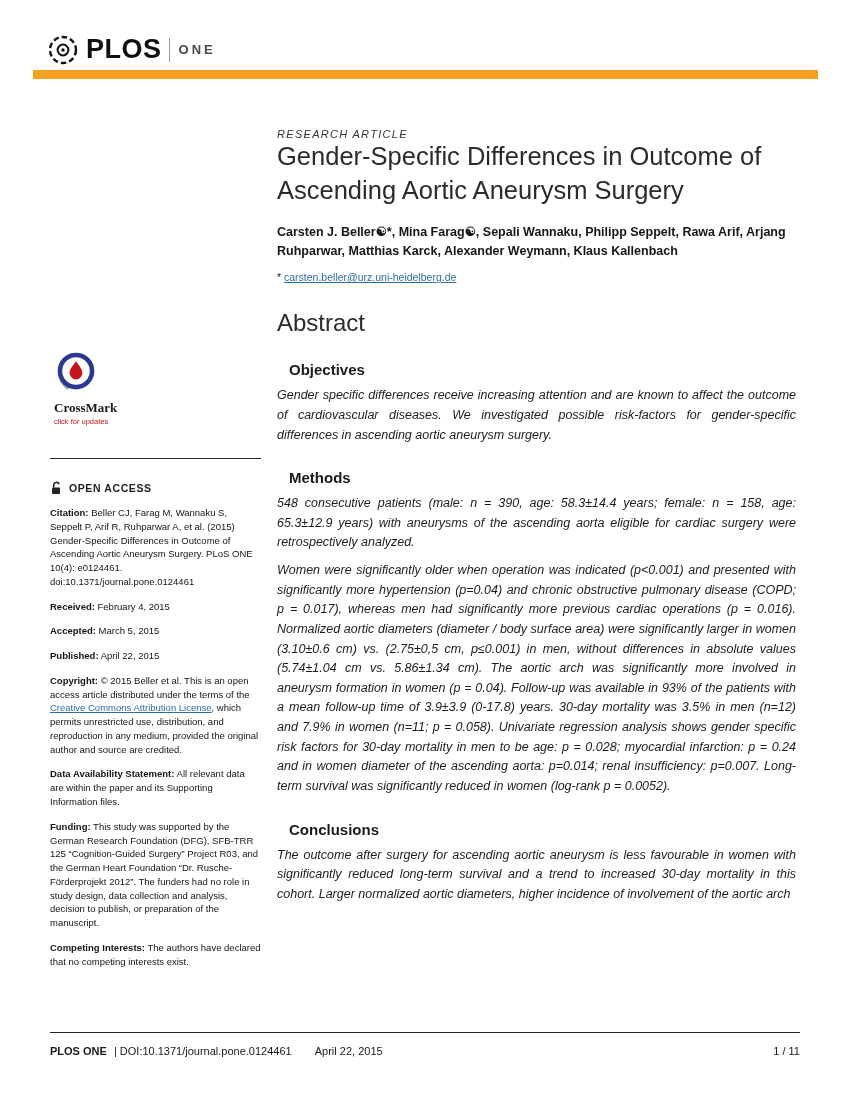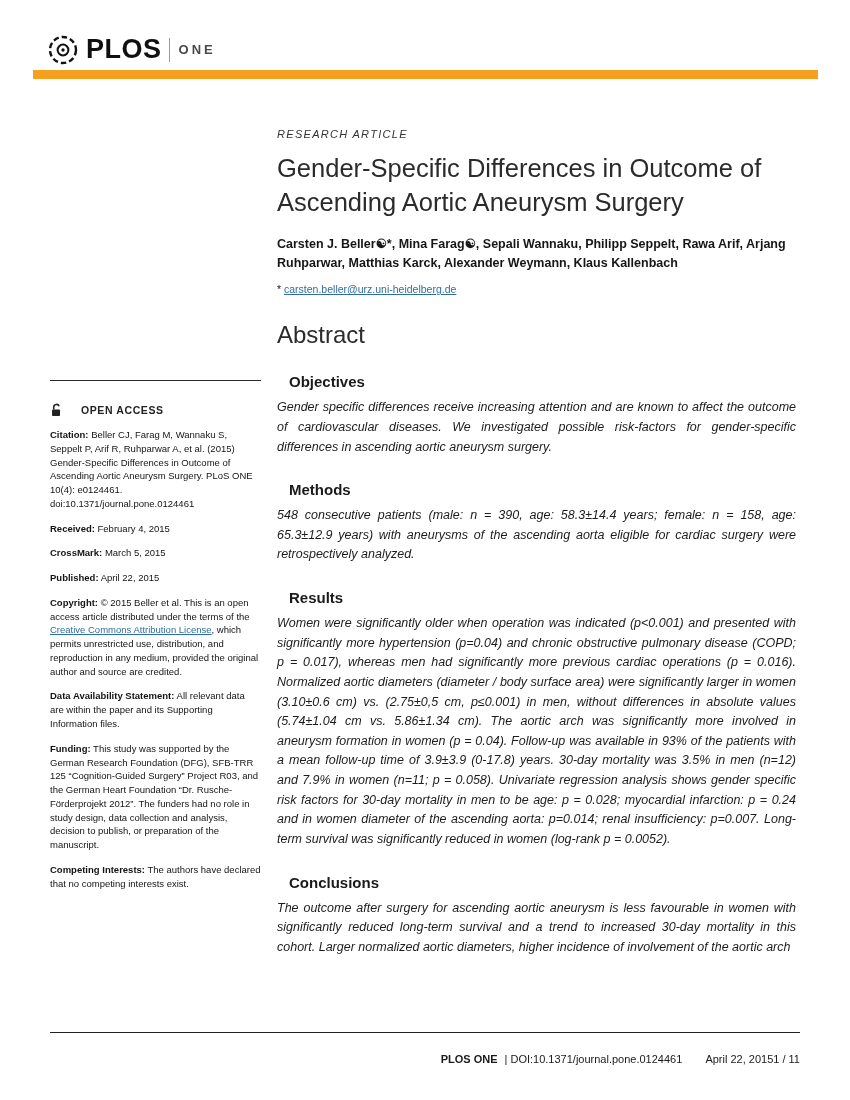--- a/index.html
+++ b/index.html
@@ -10,43 +10,43 @@
   .masthead { position:absolute; top:34px; left:48px; display:flex; align-items:center; }
   .plos-mark { display:inline-flex; margin-right:8px; }
   .plos-text { font-size:27px; font-weight:bold; letter-spacing:0.5px; color:#101010; }
   .logo-divider { width:1px; height:24px; background:#9a9a9a; margin:0 9px 0 7px; }
   .one-text { font-size:13px; letter-spacing:3px; color:#4a4a4a; font-weight:bold; }
   .accent-bar { position:absolute; top:70px; left:33px; right:32px; height:9px; background:#F5A01E; }
 
   
   .main { position:absolute; left:277px; top:128px; width:519px; }
   .kicker { font-size:11px; letter-spacing:1.3px; color:#333;font-style:italic; }
-  .title { margin-top:12px; font-size:25.5px; line-height:1.32; font-weight:400; color:#2b2b2b; }
+  .title { font-size:25.5px; line-height:1.32; font-weight:400; color:#2b2b2b; }
   .authors { margin-top:16px; font-size:12.5px; font-weight:bold; line-height:1.52; color:#161616; }
   .affiliation { margin-top:8px; font-size:11.5px; color:#222; line-height:1.45; }
   .note { margin-top:10px; font-size:10.5px; color:#222; }
   .note + .note { margin-top:22px; }
   a.link { color:#2E6DA4; text-decoration:underline; cursor:pointer; }
   .abstract-h { margin-top:26px; font-size:24px; font-weight:400; color:#2b2b2b; }
   .sec-h { margin-top:24px; font-size:15px; font-weight:bold; color:#1a1a1a;margin-left:12px; }
   .body-p { margin-top:8px; font-size:12.5px; line-height:1.57; text-align:justify; color:#1c1c1c;font-style:italic; }
 
   
   .sidebar { position:absolute; left:50px; top:350px; width:211px; }
   .crossmark { display:inline-block; cursor:pointer; margin-left:4px; }
   .cm-title { font-size:13px; font-weight:bold; color:#1a1a1a; margin-top:2px; font-family:"Liberation Serif", serif; }
   .cm-sub { font-size:7.5px; color:#C4161C; margin-top:1px; }
   .side-rule { border:none; border-top:1.5px solid #2a2a2a; margin-top:30px; width:100%; }
-  .open-access { display:flex; align-items:center; gap:18px; margin-top:22px; font-size:10.5px; font-weight:bold; letter-spacing:0.6px; color:#222; }
+  .open-access { display:flex; align-items:center; gap:6px; margin-top:22px; font-size:10.5px; font-weight:bold; letter-spacing:0.6px; color:#222; }
   .side-note { margin-top:11px; font-size:9.5px; line-height:1.45; color:#141414; }
   .side-note b { font-weight:bold; }
 
   
   .footer { position:absolute; left:50px; right:50px; top:1032px; border-top:1.5px solid #222;
-            padding-top:20px; display:flex; justify-content:flex-end; font-size:11px; color:#1a1a1a; }
+            padding-top:12px; display:flex; justify-content:space-between; font-size:11px; color:#1a1a1a; }
   .f-left b { font-weight:bold; }
   .f-doi { margin-left:4px; }
   .f-date { margin-left:20px; }
 </style>
 </head>
 <body>
 
 <div class="page">
 
   <header class="masthead">
@@ -58,20 +58,29 @@
       </svg>
     </span>
     <span class="plos-text">PLOS</span>
     <span class="logo-divider"></span>
     <span class="one-text">ONE</span>
   </header>
   <div class="accent-bar" style="background: rgb(245, 160, 30);"></div>
 
   <aside class="sidebar">
 
+    <div class="crossmark">
+      <svg width="44" height="44" viewBox="0 0 48 48" aria-hidden="true">
+        <path d="M7 31 a18.5 18.5 0 0 0 9 11" stroke="#9aa0a6" stroke-width="3" fill="none"></path>
+        <circle cx="24" cy="23" r="17.5" fill="#ffffff" stroke="#2B3990" stroke-width="5"></circle>
+        <path d="M24 12.5 c4.6 5.6 7 8.9 7 12.6 a7 7 0 1 1 -14 0 c0 -3.7 2.4 -7 7 -12.6 z" fill="#C4161C"></path>
+      </svg>
+      <div class="cm-title">CrossMark</div>
+      <div class="cm-sub">click for updates</div>
+    </div>
 
     <hr class="side-rule">
 
     <div class="open-access">
       <svg width="13" height="14" viewBox="0 0 14 15" aria-hidden="true">
         <path d="M4 7 V4.4 a3 3 0 0 1 5.8 -1" fill="none" stroke="#222" stroke-width="1.7"></path>
         <rect x="2.2" y="7" width="8.6" height="7" rx="1" fill="#222"></rect>
       </svg>
       <span>OPEN ACCESS</span>
     </div>
@@ -81,21 +90,21 @@
       <span>Beller CJ, Farag M, Wannaku S, Seppelt P, Arif R, Ruhparwar A, et al. (2015) Gender-Specific Differences in Outcome of Ascending Aortic Aneurysm Surgery. PLoS ONE 10(4): e0124461. doi:10.1371/journal.pone.0124461</span>
     </p>
 
 
     <p class="side-note">
       <b>Received:</b>
       <span>February 4, 2015</span>
     </p>
 
     <p class="side-note">
-      <b>CrossMark:</b>
+      <b>Accepted:</b>
       <span>March 5, 2015</span>
     </p>
 
     <p class="side-note">
       <b>Published:</b>
       <span>April 22, 2015</span>
     </p>
 
     <p class="side-note">
       <b>Copyright:</b>
@@ -130,21 +139,20 @@
     </p>
 
     <h2 class="abstract-h">Abstract</h2>
 
     <h3 class="sec-h">Objectives</h3>
     <p class="body-p">Gender specific differences receive increasing attention and are known to affect the outcome of cardiovascular diseases. We investigated possible risk-factors for gender-specific differences in ascending aortic aneurysm surgery.</p>
 
     <h3 class="sec-h">Methods</h3>
     <p class="body-p">548 consecutive patients (male: n = 390, age: 58.3±14.4 years; female: n = 158, age: 65.3±12.9 years) with aneurysms of the ascending aorta eligible for cardiac surgery were retrospectively analyzed.</p>
 
-    <h3 class="sec-h">Results</h3>
     <p class="body-p">Women were significantly older when operation was indicated (p&lt;0.001) and presented with significantly more hypertension (p=0.04) and chronic obstructive pulmonary disease (COPD; p = 0.017), whereas men had significantly more previous cardiac operations (p = 0.016). Normalized aortic diameters (diameter / body surface area) were significantly larger in women (3.10±0.6 cm) vs. (2.75±0,5 cm, p≤0.001) in men, without differences in absolute values (5.74±1.04 cm vs. 5.86±1.34 cm). The aortic arch was significantly more involved in aneurysm formation in women (p = 0.04). Follow-up was available in 93% of the patients with a mean follow-up time of 3.9±3.9 (0-17.8) years. 30-day mortality was 3.5% in men (n=12) and 7.9% in women (n=11; p = 0.058). Univariate regression analysis shows gender specific risk factors for 30-day mortality in men to be age: p = 0.028; myocardial infarction: p = 0.24 and in women diameter of the ascending aorta: p=0.014; renal insufficiency: p=0.007. Long-term survival was significantly reduced in women (log-rank p = 0.0052).</p>
 
     <h3 class="sec-h">Conclusions</h3>
     <p class="body-p">The outcome after surgery for ascending aortic aneurysm is less favourable in women with significantly reduced long-term survival and a trend to increased 30-day mortality in this cohort. Larger normalized aortic diameters, higher incidence of involvement of the aortic arch</p>
   </main>
 
   <footer class="footer">
     <div class="f-left">
       <b>PLOS ONE</b>
       <span class="f-doi">| DOI:10.1371/journal.pone.0124461</span>

